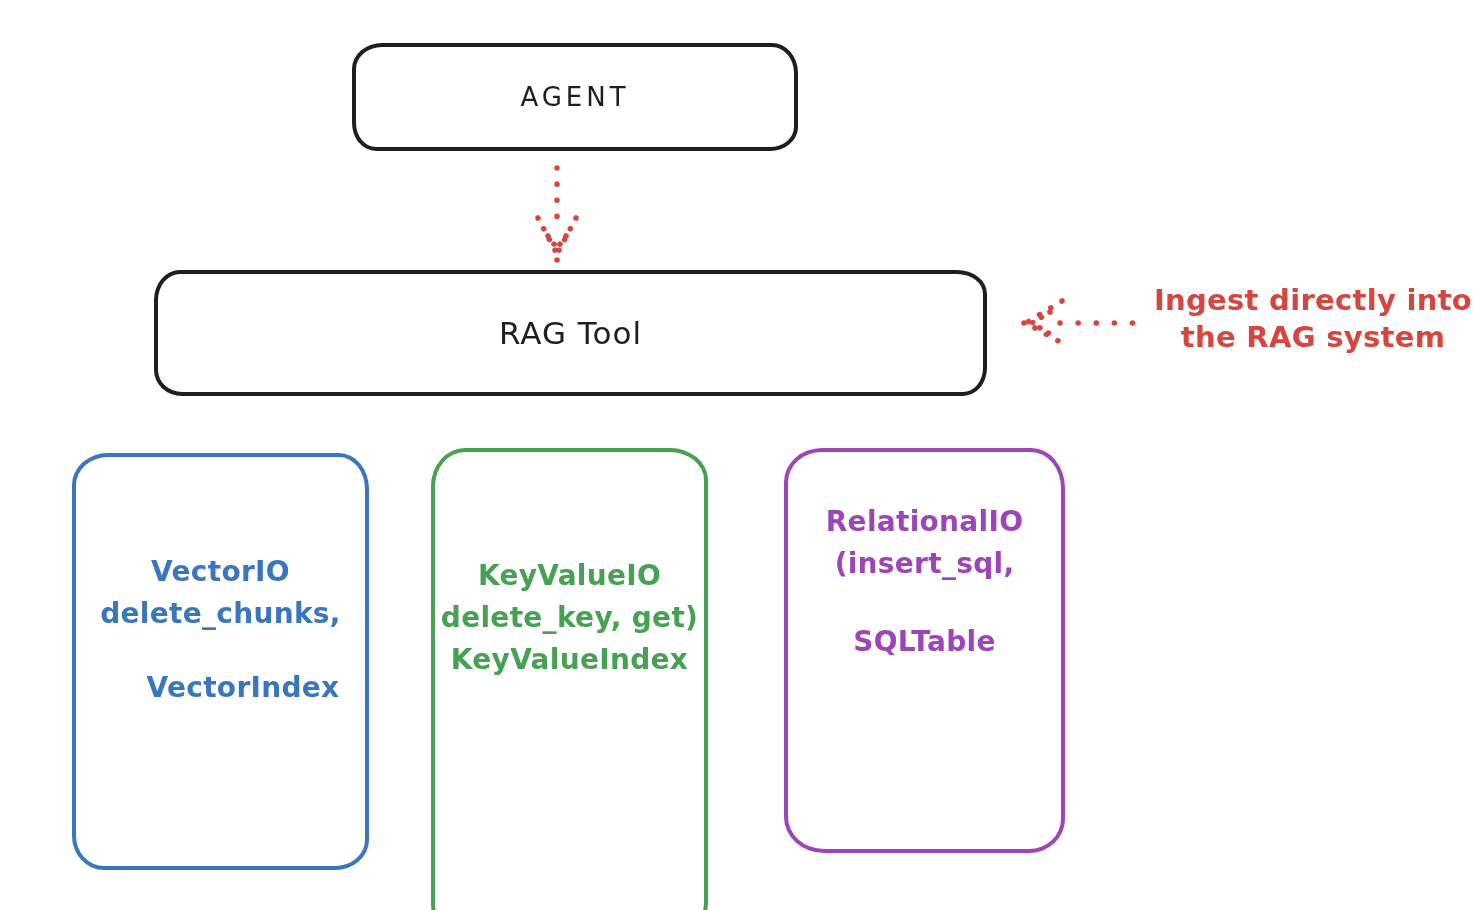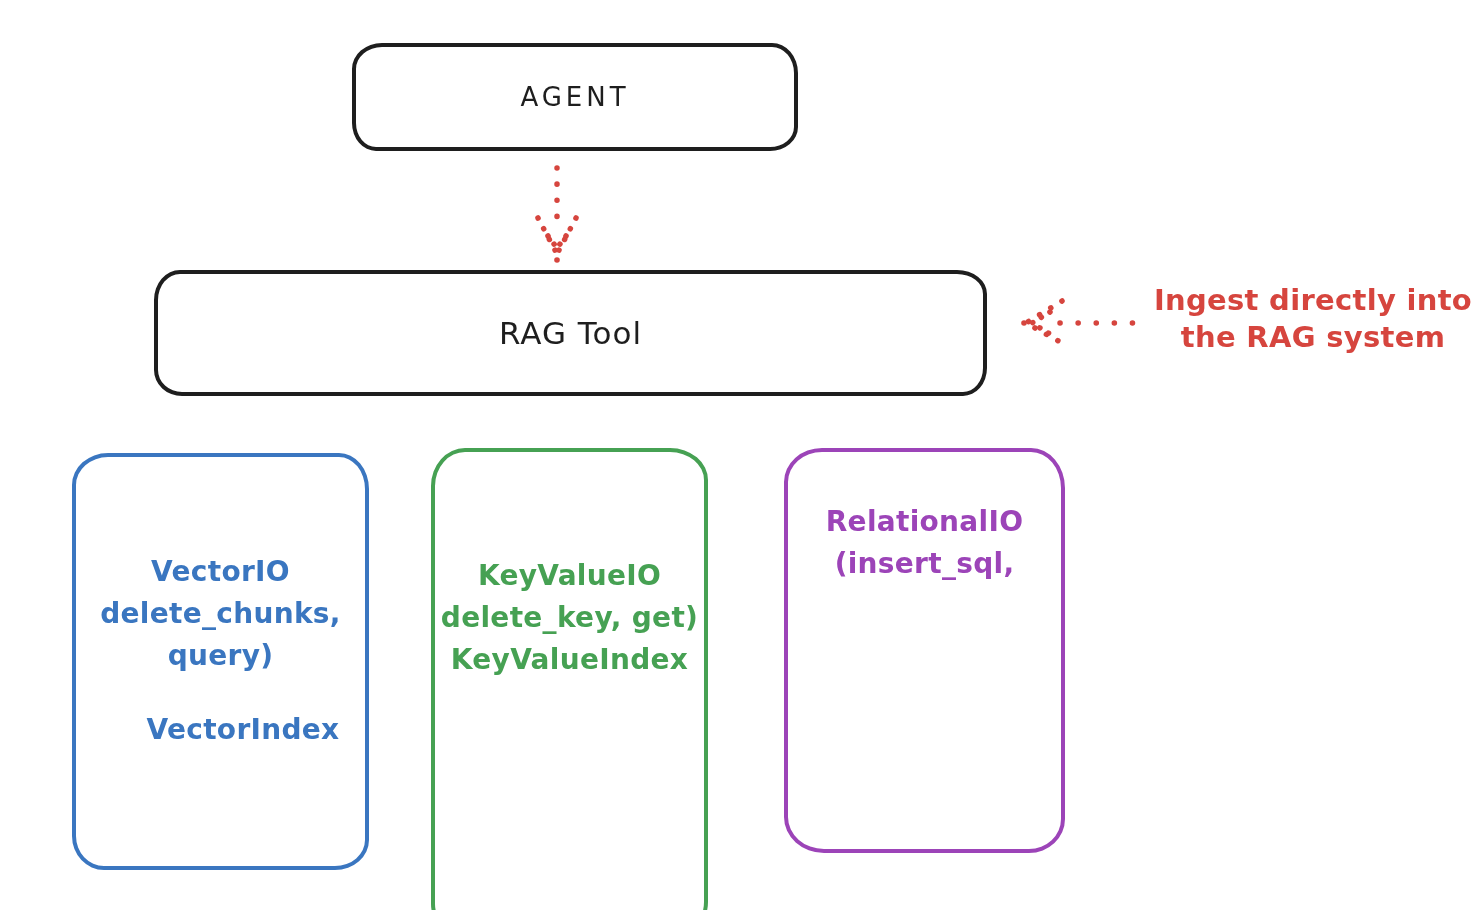--- a/index.html
+++ b/index.html
@@ -126,31 +126,31 @@
 
 <div class="annotation">
   <div>Ingest directly into</div>
   <div>the RAG system</div>
 </div>
 
 <div class="store-box vector-box">
   <div class="store-text">
     <div>VectorIO</div>
     <div>delete_chunks,</div>
-    <div>query)</div>
     <div class="index-line">VectorIndex</div>
   </div>
 </div>
 
 <div class="store-box keyvalue-box">
   <div class="store-text">
     <div>KeyValueIO</div>
     <div>delete_key, get)</div>
     <div class="index-line">KeyValueIndex</div>
   </div>
 </div>
 
 <div class="store-box relational-box">
   <div class="store-text">
     <div>RelationalIO</div>
     <div>(insert_sql,</div>
+    <div class="index-line">SQLTable</div>
   </div>
 </div>
 
 </body></html>

